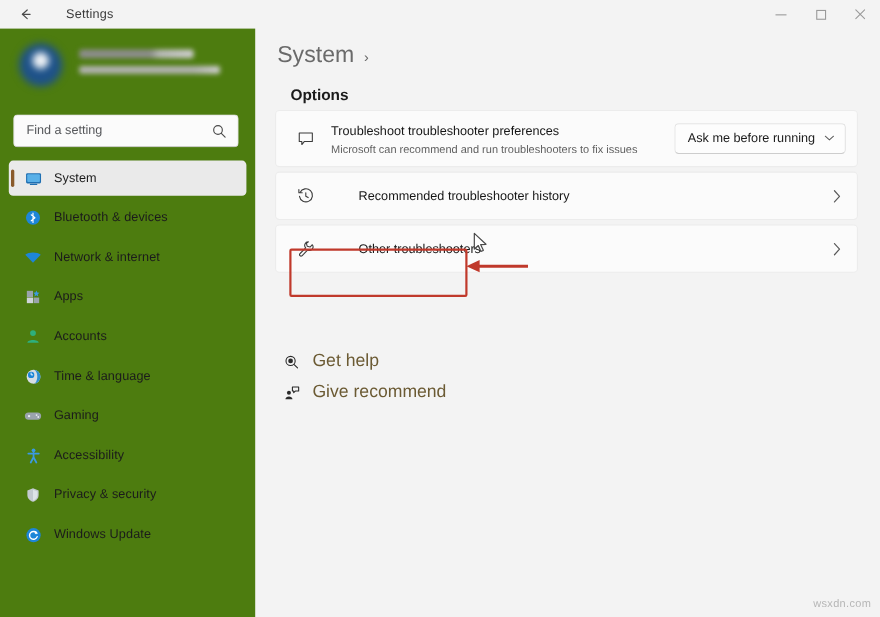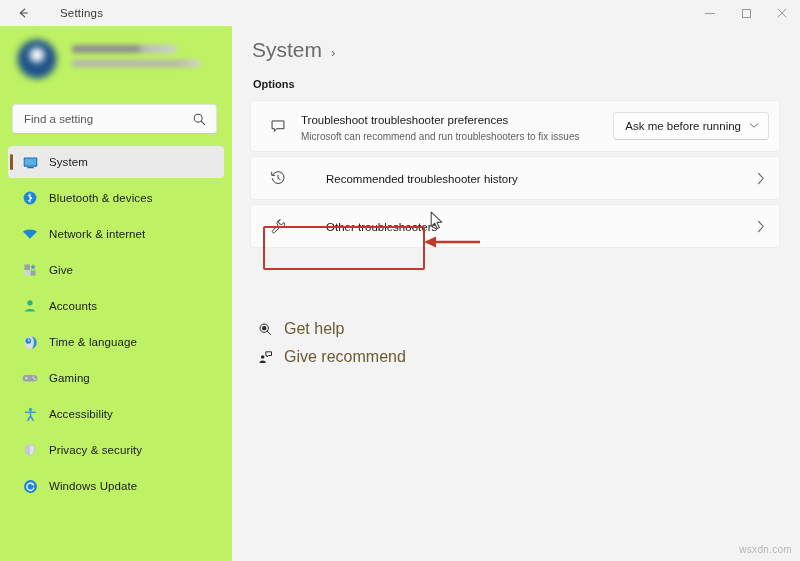--- a/index.html
+++ b/index.html
@@ -41,21 +41,21 @@
     color: #9a9a9a; font-size: 11px; line-height: 1;
   }
   .wc.close { font-size: 12px; }
   .wc-min { display:block; width:10px; height:1px; background:#9a9a9a; }
   .wc-max { display:block; width:9px; height:9px; border:1px solid #9a9a9a; }
 
   
   #sidebar {
     position: absolute; left: 0; top: 26px;
     width: 232px; height: 535px;
-    background: #bef264;
+    background: #4d7c0f;
   }
   #profile {
     position: absolute; left: 0; top: 2px;
     width: 232px; height: 62px;
   }
   #avatar {
     position: absolute; left: 12px; top: 6px;
     width: 50px; height: 50px; border-radius: 50%;
     background:
       radial-gradient(circle at 50% 42%, #eef2f6 0 19%, rgba(238,242,246,0) 20%),
@@ -119,22 +119,22 @@
   
   #main { position: absolute; left: 232px; top: 26px; width: 568px; height: 535px; }
   #breadcrumb {
     position: absolute; left: 20px; top: 12px;
     display: flex; align-items: baseline; gap: 9px;
   }
   #bc-root { font-size: 21px; color: #6a6a6a; }
   #bc-sep  { font-size: 13px; color: #6a6a6a; }
   #bc-leaf { font-size: 21px; color: #161616; font-weight: 600; }
   #options-label {
-    position: absolute; left: 21px; top: 52px;
-    font-size: 11px; font-weight: 600; color: #1b1b1b;
+    position: absolute; left: 32px; top: 52px;
+    font-size: 14px; font-weight: 600; color: #1b1b1b;
   }
 
   #cards { position: absolute; left: 18px; top: 74px; width: 530px; }
   .card {
     position: relative;
     width: 530px;
     background: #fbfbfb;
     border: 1px solid #ececec;
     border-radius: 4px;
     display: flex; align-items: center;
@@ -267,21 +267,21 @@
 
       <div class="nav-item">
         <span class="nav-ico">
           <svg width="16" height="16" viewBox="0 0 20 20">
             <rect x="3" y="3" width="7" height="7" fill="#9aa3ac"></rect>
             <rect x="3" y="10.6" width="7" height="6.4" fill="#cfd4d9"></rect>
             <rect x="10.6" y="10.6" width="6.4" height="6.4" fill="#9aa3ac"></rect>
             <path d="M13.8 2.6 L14.9 5 L17.3 5.2 L15.4 6.9 L16 9.3 L13.8 8 L11.6 9.3 L12.2 6.9 L10.4 5.2 L12.8 5 Z" fill="#3b9ae1"></path>
           </svg>
         </span>
-        <span class="nav-label">Give</span>
+        <span class="nav-label">Apps</span>
       </div>
 
       <div class="nav-item">
         <span class="nav-ico">
           <svg width="16" height="16" viewBox="0 0 20 20">
             <circle cx="10" cy="6" r="3.3" fill="#2eaf7d"></circle>
             <path d="M3.6 17 C3.6 12.8 16.4 12.8 16.4 17 Z" fill="#2eaf7d"></path>
           </svg>
         </span>
         <span class="nav-label">Accounts</span>

